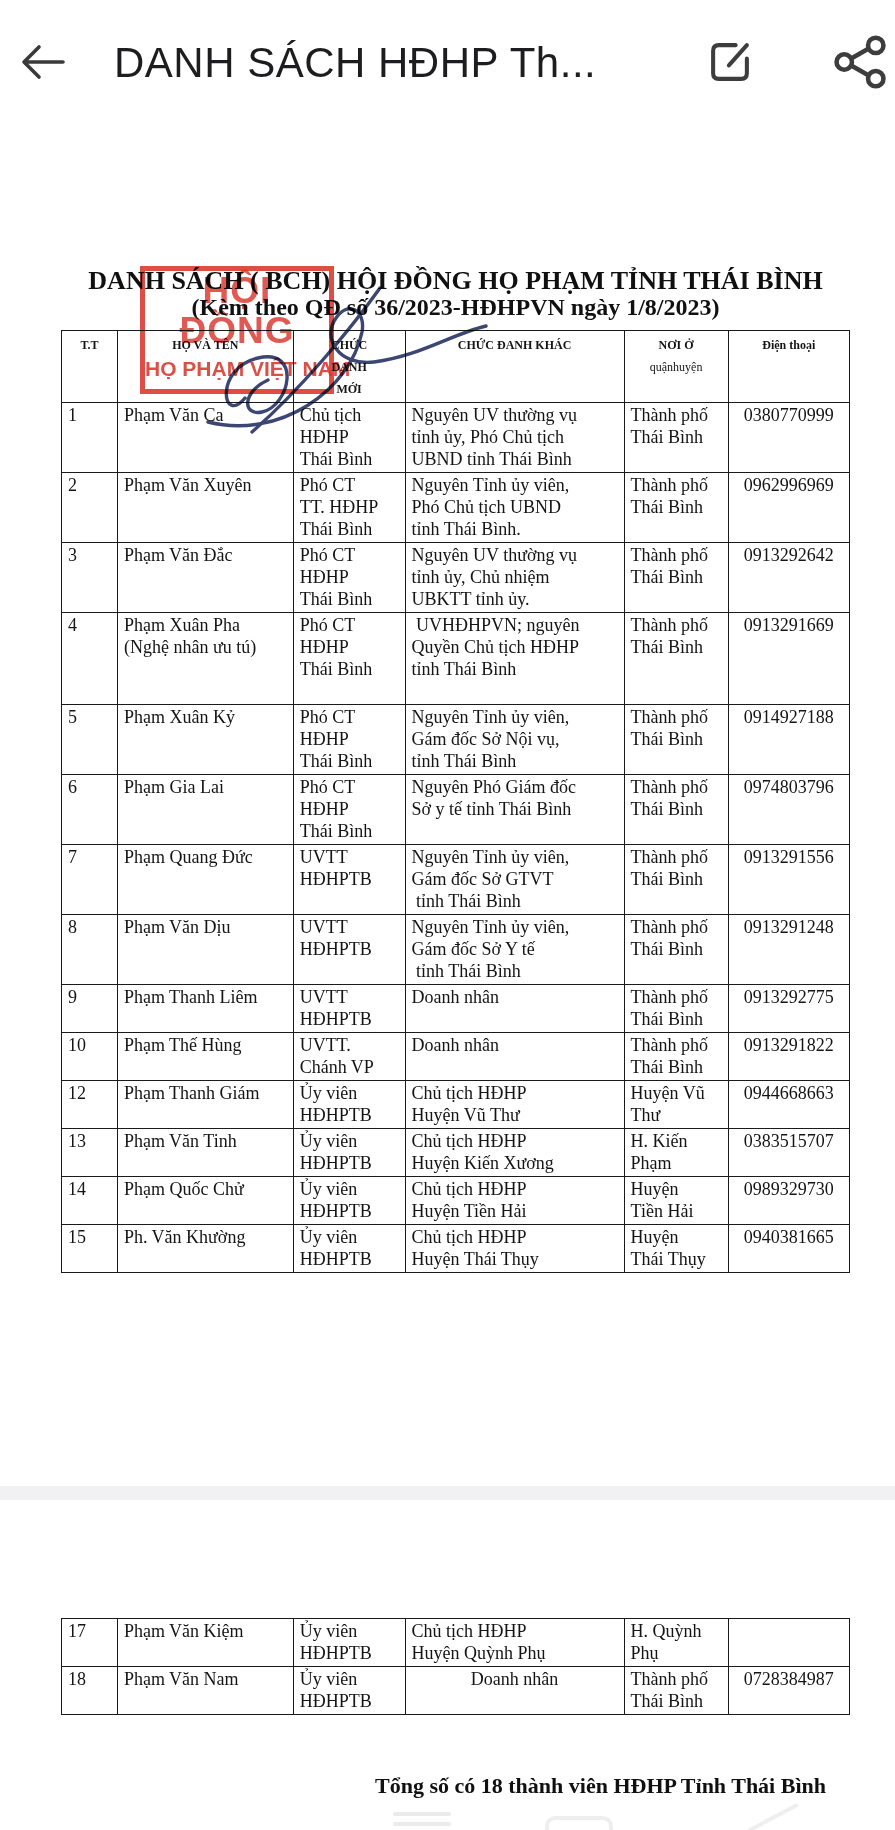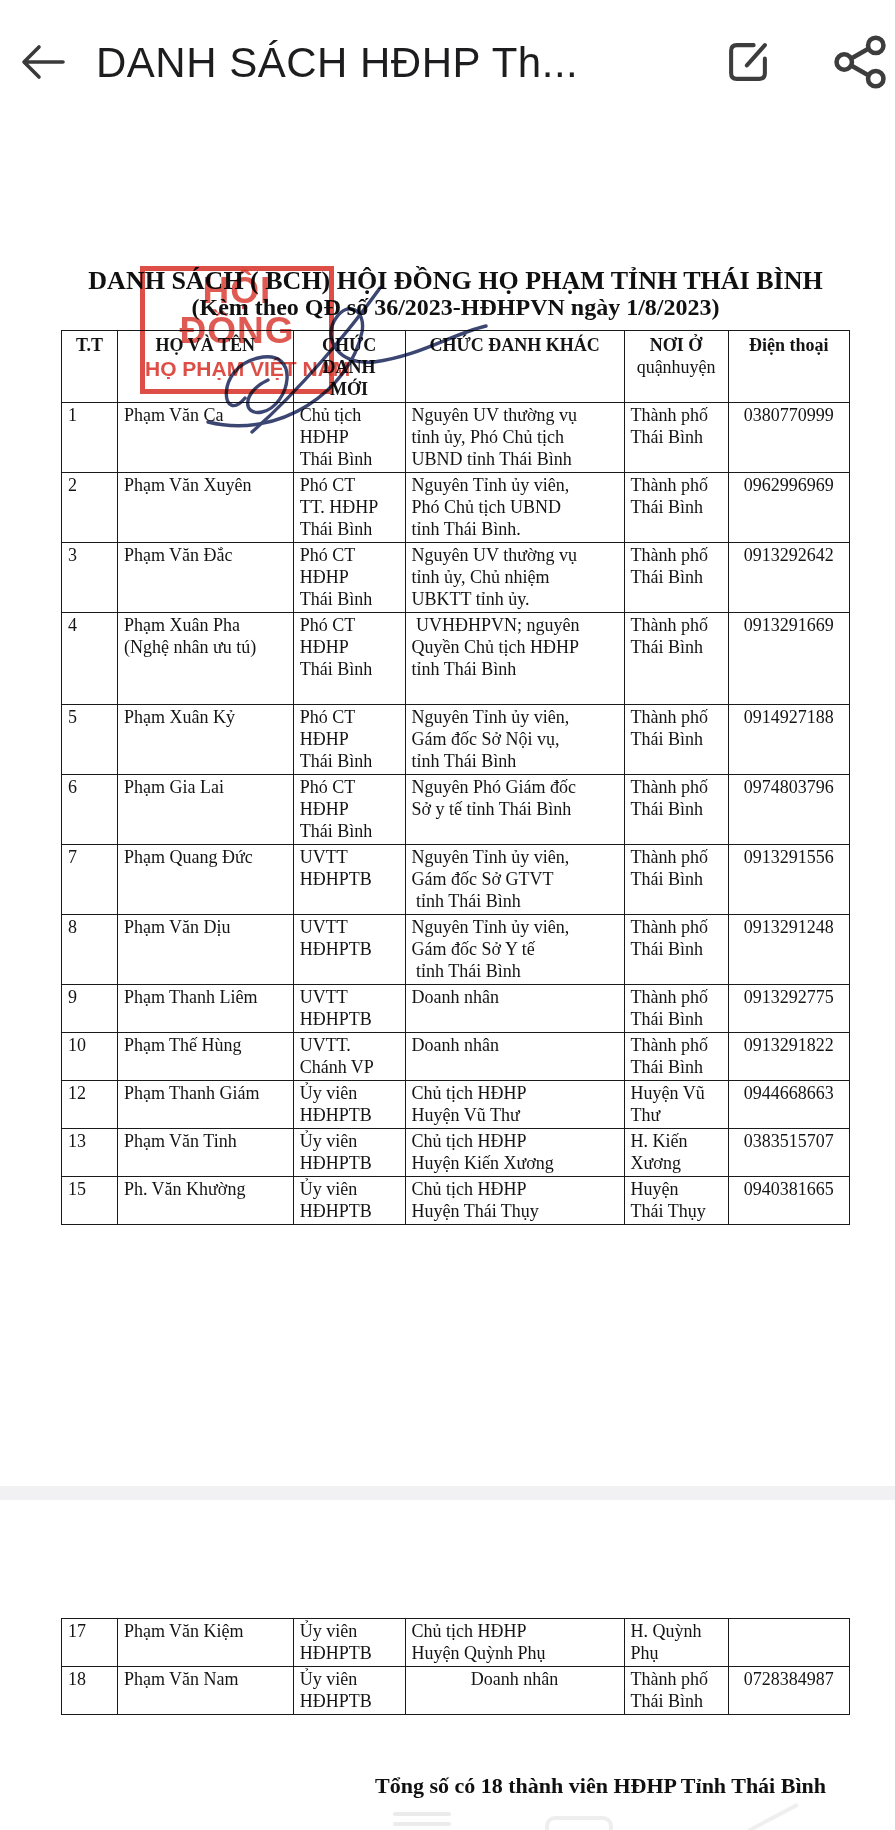--- a/index.html
+++ b/index.html
@@ -9,20 +9,21 @@
     position:relative;
     overflow:hidden;
     font-family:"Liberation Serif", serif;
     color:#161616;
   }
   
   .topbar{
     position:absolute;top:0;left:0;width:895px;height:112px;
     background:#ffffff;display:flex;align-items:center;
     font-family:"Liberation Sans", sans-serif;
+    gap:18px;
   }
   .back-btn{width:70px;height:70px;margin-left:8px;margin-top:14px;
     display:flex;align-items:center;justify-content:center;cursor:pointer;border:none;background:none;}
   .app-title{
     flex:1;margin-left:18px;margin-top:14px;
     font-size:42px;color:#1d1d1f;letter-spacing:.5px;
     white-space:nowrap;overflow:hidden;
   }
   .icon-btn{width:66px;height:66px;margin-top:14px;display:flex;align-items:center;justify-content:center;
     cursor:pointer;border:none;background:none;}
@@ -46,21 +47,21 @@
   }
   #table1{top:218px;}
   #table2{top:1506px;}
   table.roster td, table.roster th{
     border:1.6px solid #1a1a1a;
     vertical-align:top;
     padding:1px 6px 2px 6px;
     white-space:pre-line;
     overflow:hidden;
   }
-  table.roster th{font-size:18px;font-weight:bold;text-align:center;padding-top:3px;}
+  table.roster th{font-size:12px;font-weight:bold;text-align:center;padding-top:3px;}
   th .sub{display:block;font-weight:normal;}
   col.c-tt{width:7.1%;} col.c-name{width:22.3%;} col.c-title{width:14.2%;}
   col.c-other{width:27.8%;} col.c-place{width:13.2%;} col.c-phone{width:15.4%;}
   td.c-phone{text-align:center;}
   
   .stamp{
     position:absolute;left:140px;top:154px;width:194px;height:128px;
     border:5px solid rgba(216,54,44,.88);
     box-sizing:border-box;
     text-align:center;
@@ -286,22 +287,33 @@
           <td class="c-phone">0944668663</td>
         </tr>
         <tr>
           <td class="c-tt">13</td>
           <td class="c-name">Phạm Văn Tinh</td>
           <td class="c-title">Ủy viên
 HĐHPTB</td>
           <td class="c-other">Chủ tịch HĐHP
 Huyện Kiến Xương</td>
           <td class="c-place">H. Kiến
-Xương</td>
+Phạm</td>
           <td class="c-phone">0383515707</td>
+        </tr>
+        <tr>
+          <td class="c-tt">14</td>
+          <td class="c-name">Phạm Quốc Chử</td>
+          <td class="c-title">Ủy viên
+HĐHPTB</td>
+          <td class="c-other">Chủ tịch HĐHP
+Huyện Tiền Hải</td>
+          <td class="c-place">Huyện
+Tiền Hải</td>
+          <td class="c-phone">0989329730</td>
         </tr>
         <tr>
           <td class="c-tt">15</td>
           <td class="c-name">Ph. Văn Khường</td>
           <td class="c-title">Ủy viên
 HĐHPTB</td>
           <td class="c-other">Chủ tịch HĐHP
 Huyện Thái Thụy</td>
           <td class="c-place">Huyện
 Thái Thụy</td>

